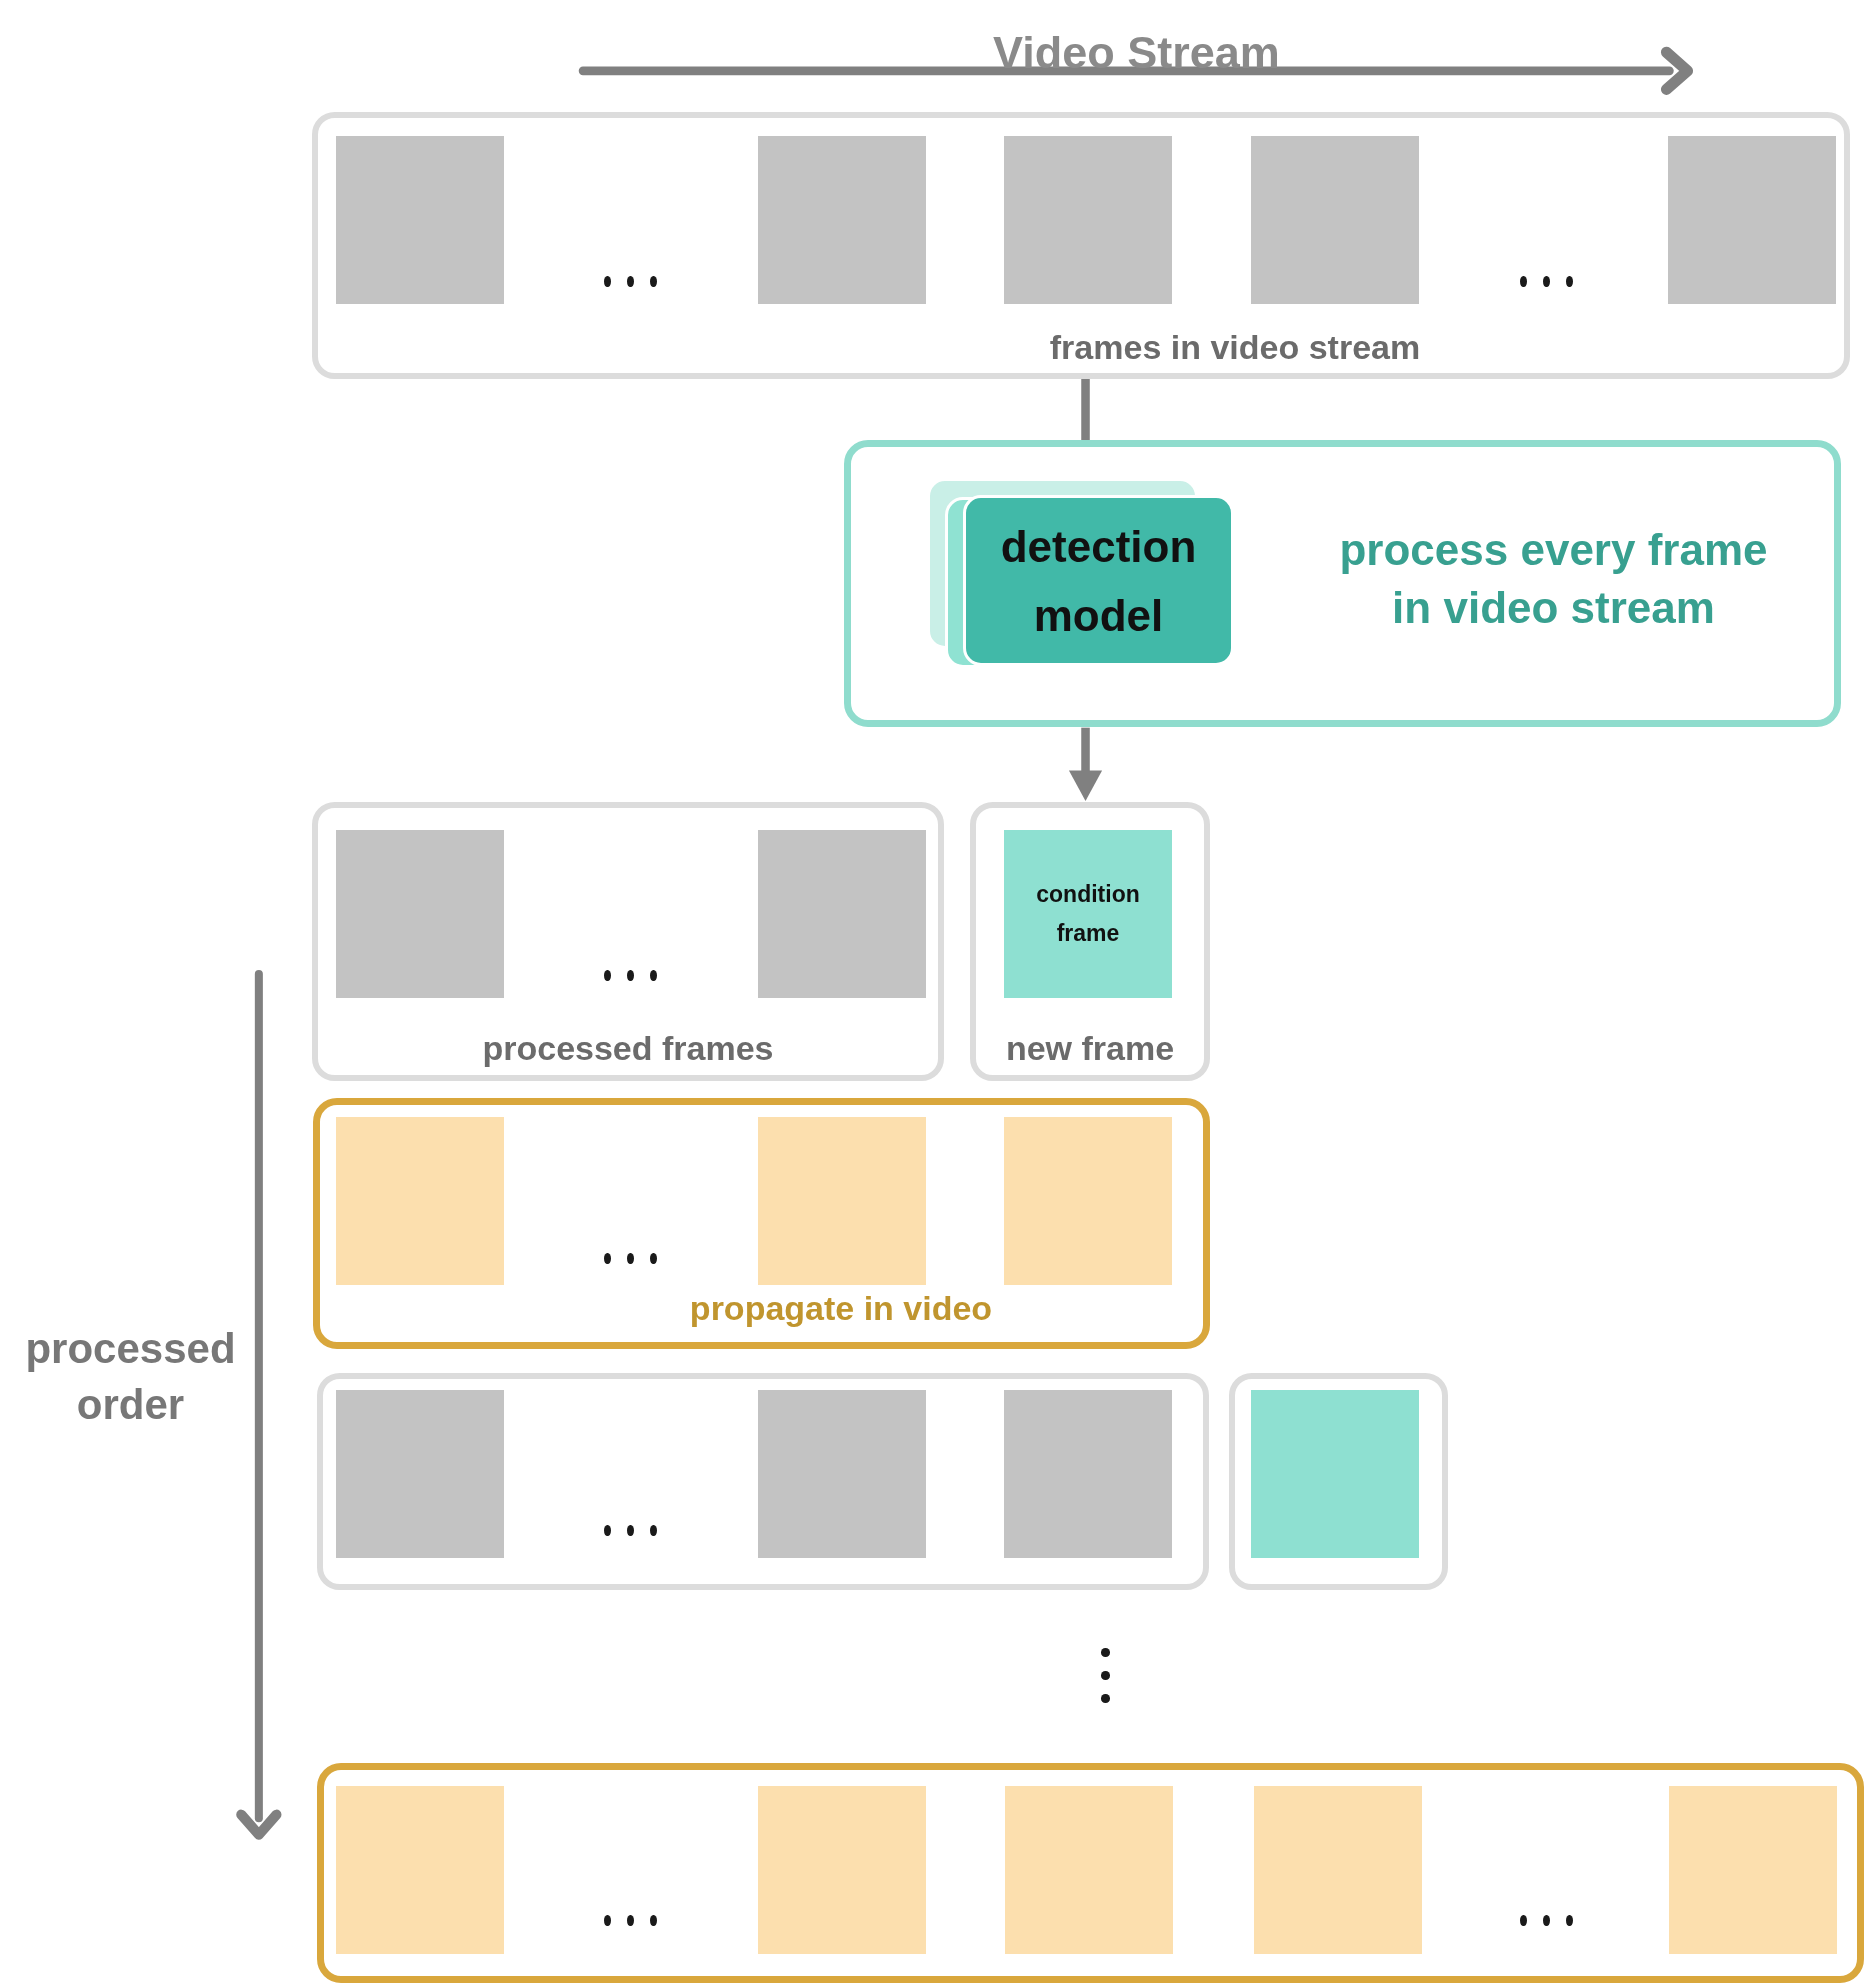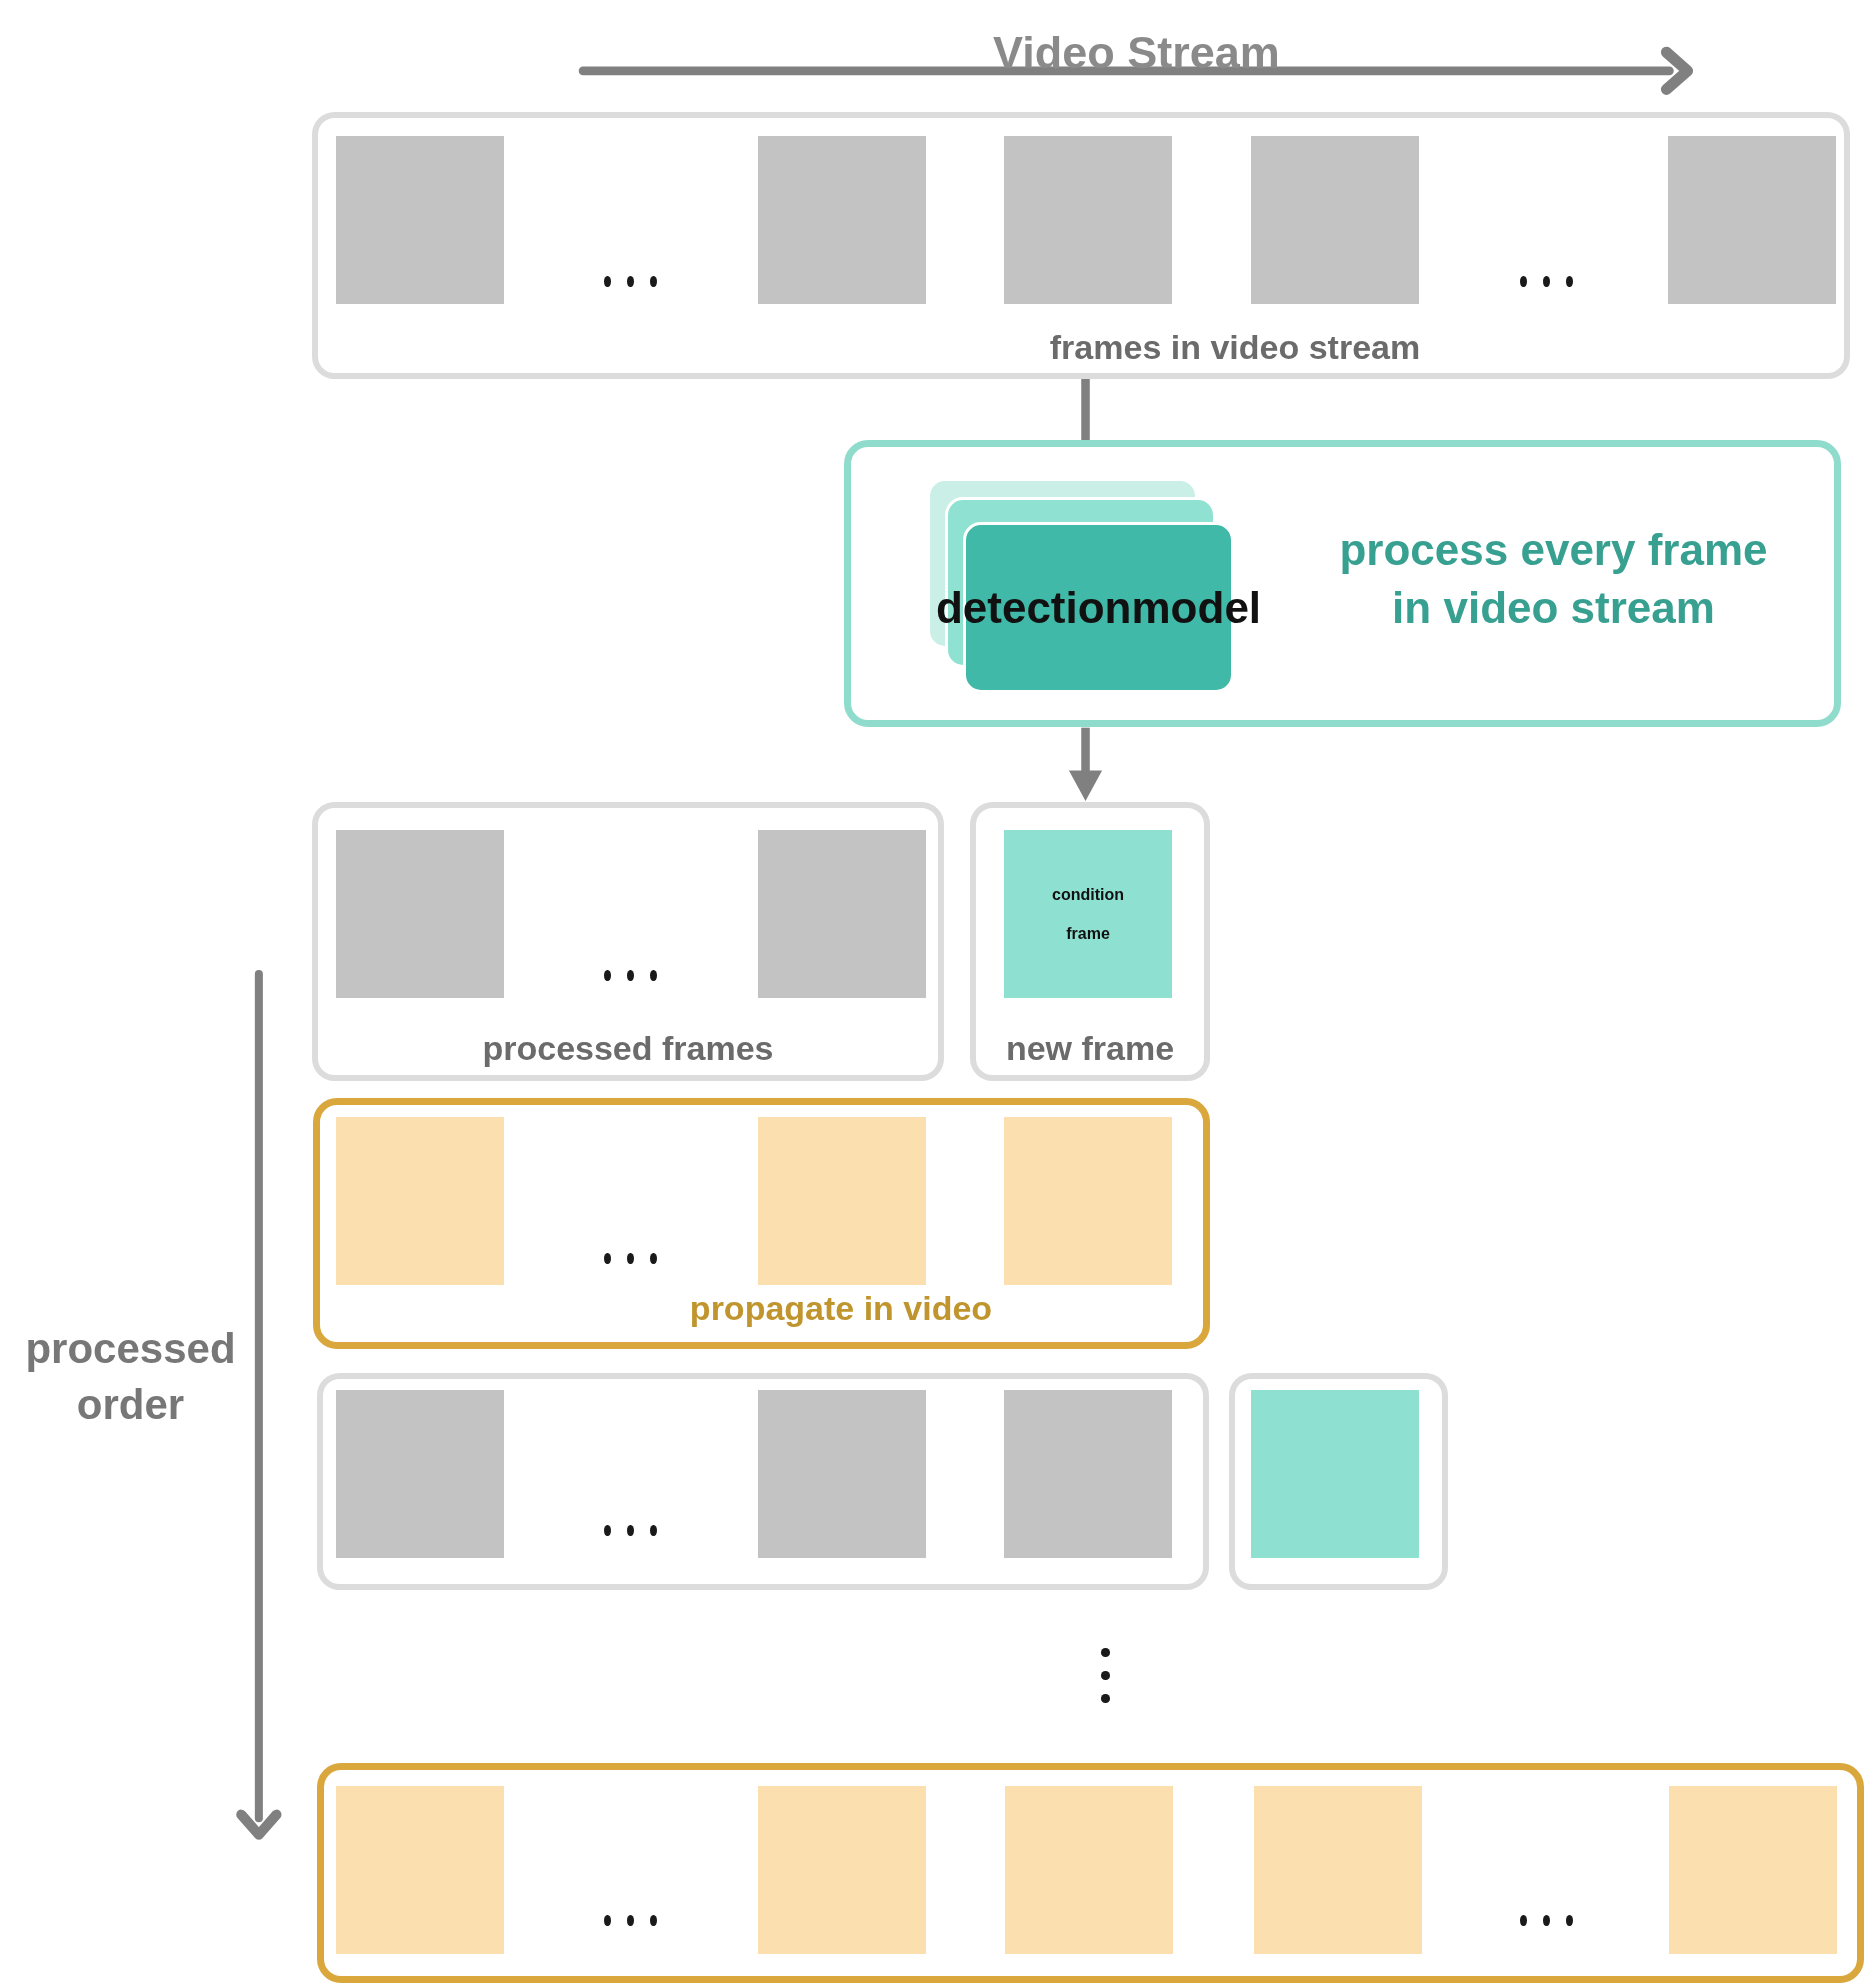--- a/index.html
+++ b/index.html
@@ -25,27 +25,27 @@
   .title{position:absolute;left:885px;top:19px;width:503px;text-align:center;
        font-weight:700;font-size:45px;color:var(--title-gray);margin-top:8px;}
   .side{position:absolute;left:0px;top:1321px;width:261px;text-align:center;
        font-weight:700;font-size:42px;line-height:56px;color:var(--side-gray);}
   .caption{position:absolute;left:1231px;top:521px;width:645px;text-align:center;
        font-weight:700;font-size:44px;line-height:58px;color:var(--teal-text);}
   .card{position:absolute;width:271px;height:171px;border-radius:18px;
        box-sizing:border-box;border:3.5px solid #ffffff;}
   .card.back{left:927px;top:478px;background:var(--teal-card-back);}
   .card.mid{left:945px;top:497px;background:var(--teal-card-mid);}
-  .card.front{left:963px;top:522px;background:var(--teal-dark);
-       display:flex;flex-direction:row;align-items:center;justify-content:center;}
+  .card.front{left:963px;top:495px;background:var(--teal-dark);
+       display:flex;flex-direction:column;align-items:center;justify-content:center;}
   .card.front .cline{font-weight:700;font-size:44px;line-height:69px;color:var(--card-text);}
   .cond{position:absolute;left:1004px;top:830px;width:168px;height:168px;
        background:var(--teal-fill);display:flex;flex-direction:column;
        align-items:center;justify-content:center;}
-  .cond .kline{font-weight:700;font-size:16px;line-height:39px;color:var(--card-text);}
+  .cond .kline{font-weight:700;font-size:23px;line-height:39px;color:var(--card-text);}
   .gold-lbl{color:var(--gold-text);}
 </style>
 </head>
 <body>
 
 <div class="canvas">
 
   <svg class="overlay" viewBox="0 0 3713 3950" xmlns="http://www.w3.org/2000/svg">
 
     <path d="M1160 141 H3322" stroke="var(--arrow-gray)" stroke-width="17" stroke-linecap="round" fill="none"></path>

